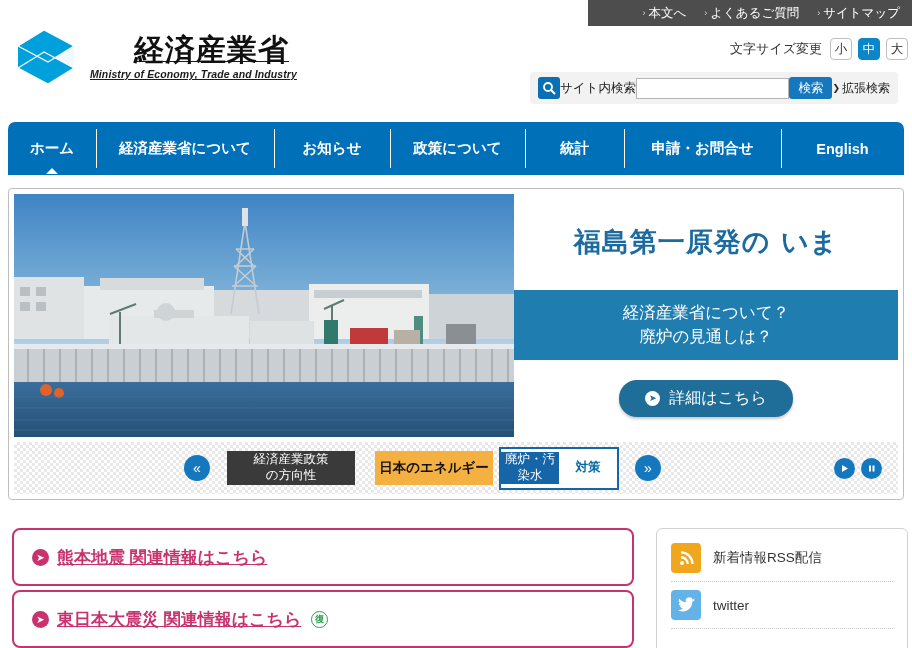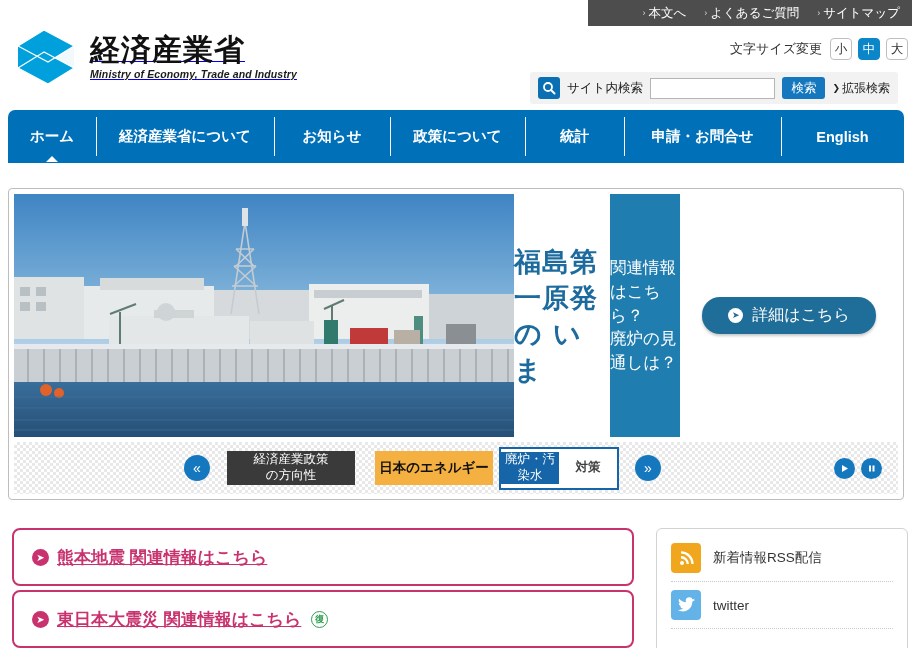--- a/index.html
+++ b/index.html
@@ -21,62 +21,62 @@
   }
   .utility-link {
     color: #ffffff; font-size: 12.5px; text-decoration: none;
     display: flex; align-items: center; gap: 3px; white-space: nowrap;
   }
   .utility-link .chev { font-size: 9px; color: #d8d8d8; }
 
   
   .logo-wrap { position: absolute; top: 24px; left: 14px; display: flex; align-items: center; gap: 12px; }
   .logo-mark { width: 64px; height: 66px; position: relative; }
-  .logo-text-ja { font-family: "DejaVu Sans", sans-serif; font-size: 30px; font-weight: 700; color: #111; letter-spacing: 1px; line-height: 1.05; }
+  .logo-text-ja { font-family: "DejaVu Sans", sans-serif; font-size: 30px; font-weight: 700; color: #111; letter-spacing: 1px; line-height: 1.05; margin-left: 44px; }
   .logo-text-en { font-family: "Liberation Sans", sans-serif; font-size: 10.5px; font-weight: 700; font-style: italic; color: #1a1a1a; letter-spacing: .1px; margin-top: 3px; }
 
   
   .fontsize-row {
     position: absolute; top: 38px; right: 4px;
     display: flex; align-items: center; gap: 6px;
   }
   .fontsize-label { font-size: 13px; color: #333; margin-right: 2px; }
   .fs-btn {
     width: 22px; height: 22px; border: 1px solid #bfbfbf; border-radius: 4px;
     background: #fff; color: #333; font-size: 12.5px;
     display: flex; align-items: center; justify-content: center; cursor: pointer;
   }
   .fs-btn.active { background: #0b86c8; border-color: #0b86c8; color: #fff; }
 
   
   .search-bar {
     position: absolute; top: 72px; left: 530px; width: 368px; height: 32px;
     background: #f2f2f2; border-radius: 3px;
-    display: flex; align-items: center; padding: 0 8px; gap: 7px;
+    display: flex; align-items: center; padding: 0 8px; 
   }
   .search-icon-box {
     width: 22px; height: 22px; background: #0b6fb4; border-radius: 3px;
     display: flex; align-items: center; justify-content: center; flex: 0 0 auto;
   }
   .search-label { font-size: 12.5px; color: #222; white-space: nowrap; }
   .search-input {
     flex: 1 1 auto; height: 21px; border: 1px solid #b5b5b5; background: #fff;
     font-size: 12px; padding: 0 4px; font-family: inherit; min-width: 10px;
   }
   .search-submit {
     background: #1577bd; color: #fff; border: none; border-radius: 3px;
     font-size: 12.5px; height: 22px; padding: 0 9px; cursor: pointer;
     font-family: inherit; white-space: nowrap;
   }
   .adv-search { font-size: 12px; color: #222; text-decoration: none; display: flex; align-items: center; gap: 2px; white-space: nowrap; }
   .adv-search .chev { font-size: 9px; }
 
   
   .gnav {
-    position: absolute; top: 110px; left: 8px; width: 896px; height: 53px;
+    position: absolute; top: 122px; left: 8px; width: 896px; height: 53px;
     background: #0071b9; border-radius: 7px 7px 0 0;
     display: flex; align-items: stretch;
   }
   .gnav-item {
     position: relative; display: flex; align-items: center; justify-content: center;
     color: #fff; font-size: 14.5px; font-weight: 700; text-decoration: none;
     white-space: nowrap;
   }
   .gnav-item + .gnav-item::before {
     content: ""; position: absolute; left: 0; top: 7px; bottom: 7px;
@@ -94,21 +94,21 @@
     border: 1px solid #bdbdbd; border-radius: 4px; background: #fff;
     overflow: hidden;
   }
   .hero-slide { position: absolute; top: 5px; left: 5px; width: 884px; height: 243px; overflow: hidden; }
   .hero-photo {
     position: absolute; left: 0; top: 0; width: 500px; height: 243px;
     overflow: hidden; background: #88b4d8;
   }
   .hero-panel {
     position: absolute; left: 500px; top: 0; width: 384px; height: 243px;
-    background: #ffffff; display: flex; 
+    background: #ffffff; display: flex; flex-direction: column;
   }
   .hero-title {
     flex: 0 0 96px; display: flex; align-items: center; justify-content: center;
     font-family: "DejaVu Serif", "Liberation Serif", serif;
     font-size: 27px; font-weight: 700; color: #1d6b9e; letter-spacing: 1px;
     text-shadow: 1px 1px 0 rgba(255,255,255,.8);
   }
   .hero-sub {
     flex: 0 0 70px; background: #1f7db0; color: #fff;
     display: flex; flex-direction: column; align-items: center; justify-content: center;
@@ -152,21 +152,21 @@
   .thumb.t-orange { background: #f5b042; color: #111; width: 118px; font-weight: 700; font-size: 13.5px; }
   .thumb.t-active {
     width: 120px; height: 43px; border: 2px solid #1565a8; background: #fff;
     padding: 0; overflow: hidden; display: flex; flex-direction: row; gap: 0;
   }
   .thumb.t-active .line1 {
     background: #1565a8; color: #fff; width: 100%; flex: 1 1 50%;
     display: flex; align-items: center; justify-content: center; font-size: 12.5px;
   }
   .thumb.t-active .line2 {
-    background: #fff; color: #404040; width: 100%; flex: 1 1 50%;
+    background: #fff; color: #0369a1; width: 100%; flex: 1 1 50%;
     display: flex; align-items: center; justify-content: center; font-size: 12.5px; font-weight: 700;
   }
   .player-btns { margin-left: auto; display: flex; align-items: center; gap: 6px; padding-right: 16px; }
   .player-btn {
     width: 21px; height: 21px; border-radius: 50%; background: #1577bd;
     display: flex; align-items: center; justify-content: center; cursor: pointer;
   }
 
   
   .content-left { position: absolute; left: 12px; top: 528px; width: 622px; }
@@ -407,21 +407,21 @@
           <line x1="0" y1="214" x2="500" y2="214"></line>
           <line x1="0" y1="226" x2="500" y2="226"></line>
           <line x1="0" y1="236" x2="500" y2="236"></line>
         </g>
       </svg>
     </div>
 
     <div class="hero-panel">
       <div class="hero-title">福島第一原発の いま</div>
       <div class="hero-sub">
-        <span>関連情報はこちら？</span>
+        <span>経済産業省について？</span>
         <span>廃炉の見通しは？</span>
       </div>
       <div class="hero-cta-area">
         <a class="hero-cta" href="#">
           <span class="dot">➤</span>
           <span>詳細はこちら</span>
         </a>
       </div>
     </div>
   </div>

